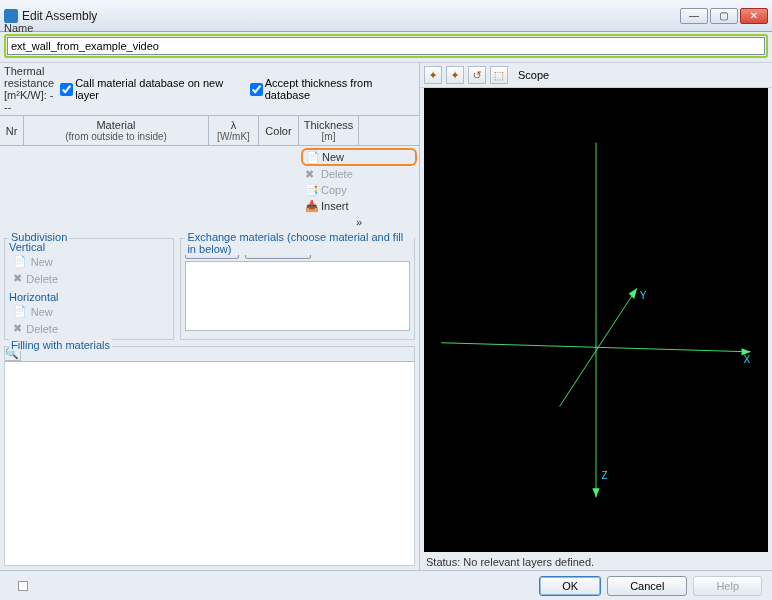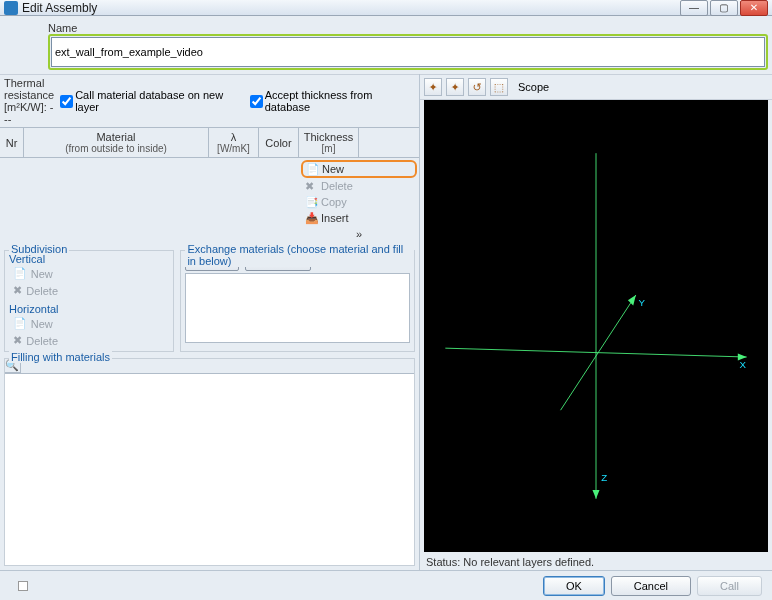--- a/index.html
+++ b/index.html
@@ -1,30 +1,30 @@
 <!DOCTYPE html>
 <html><head>
 <meta charset="utf-8">
 <style>
 * { box-sizing: border-box; margin: 0; padding: 0; font-family: "Segoe UI", Tahoma, sans-serif; font-size: 11px; }
 body { background: #e7edf3; width: 772px; height: 600px; overflow: hidden; }
 
-.titlebar { height: 16px; background: linear-gradient(#f3f7fb,#d9e3ef); border-bottom: 1px solid #9aa7b6; display: flex; align-items: center; padding: 0 4px; }
+.titlebar { height: 32px; background: linear-gradient(#f3f7fb,#d9e3ef); border-bottom: 1px solid #9aa7b6; display: flex; align-items: center; padding: 0 4px; }
 .titlebar .app-icon { width: 14px; height: 14px; background: #2b7cc0; border-radius: 2px; margin-right: 4px; }
 .titlebar .title-text { color: #1a1a1a; font-size: 12px; flex: 1; white-space: nowrap; overflow: hidden; text-overflow: ellipsis; }
 .winbtns { display: flex; gap: 2px; }
 .winbtn { width: 28px; height: 16px; border: 1px solid #8b97a6; background: linear-gradient(#f8fafd,#d9e3ef); display: flex; align-items: center; justify-content: center; font-size: 10px; color: #333; border-radius: 2px; }
 .winbtn.close { background: linear-gradient(#f08a7b,#d94b3a); color: #fff; border-color: #a12e22; }
 
 .content { position: absolute; top: 20px; left: 0; right: 0; bottom: 30px; display: flex; flex-direction: column; }
 
-.name-row { padding: 2px 4px 4px 4px; margin-left: 44px; }
+.name-row { padding: 2px 4px 4px 4px; }
 .name-label { font-size: 11px; color: #333; }
 .name-input-wrap { border: 2px solid #9acd32; border-radius: 3px; padding: 1px; }
-.name-input { width: 100%; height: 30px; border: 1px solid #7a8fa6; padding: 0 3px; font-size: 11px; }
+.name-input { width: 100%; height: 18px; border: 1px solid #7a8fa6; padding: 0 3px; font-size: 11px; }
 
 .mid { flex: 1; display: flex; min-height: 0; }
 .left { width: 420px; background: #e7edf3; display: flex; flex-direction: column; border-right: 1px solid #b9c5d1; }
 .right { flex: 1; display: flex; flex-direction: column; background: #e7edf3; }
 
 .th-bar { display: flex; align-items: center; padding: 2px 4px; gap: 6px; border-top: 1px solid #c8d0da; }
 .th-left { font-size: 11px; color: #333; flex: 1; }
 .cb { display: flex; align-items: center; gap: 2px; }
 .cb input { margin: 0; }
 
@@ -236,14 +236,14 @@
       <div class="status">Status: No relevant layers defined.</div>
     </div>
   </div>
 </div>
 
 <div class="footer">
   <div class="bl-dot"></div>
   <div class="spacer"></div>
   <button class="fbtn ok">OK</button>
   <button class="fbtn">Cancel</button>
-  <button class="fbtn dis">Call</button>
+  <button class="fbtn dis">Help</button>
 </div>
 
 </body></html>

